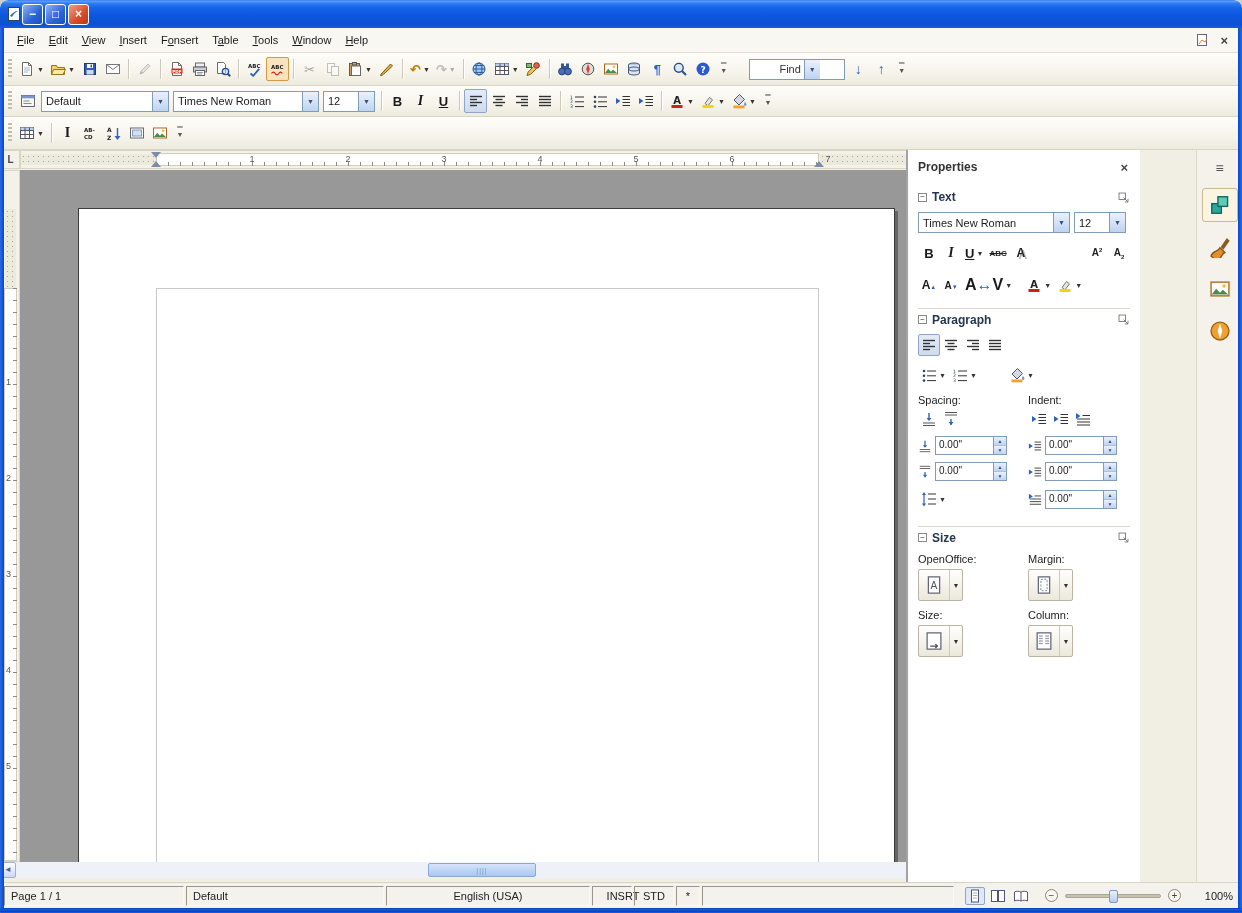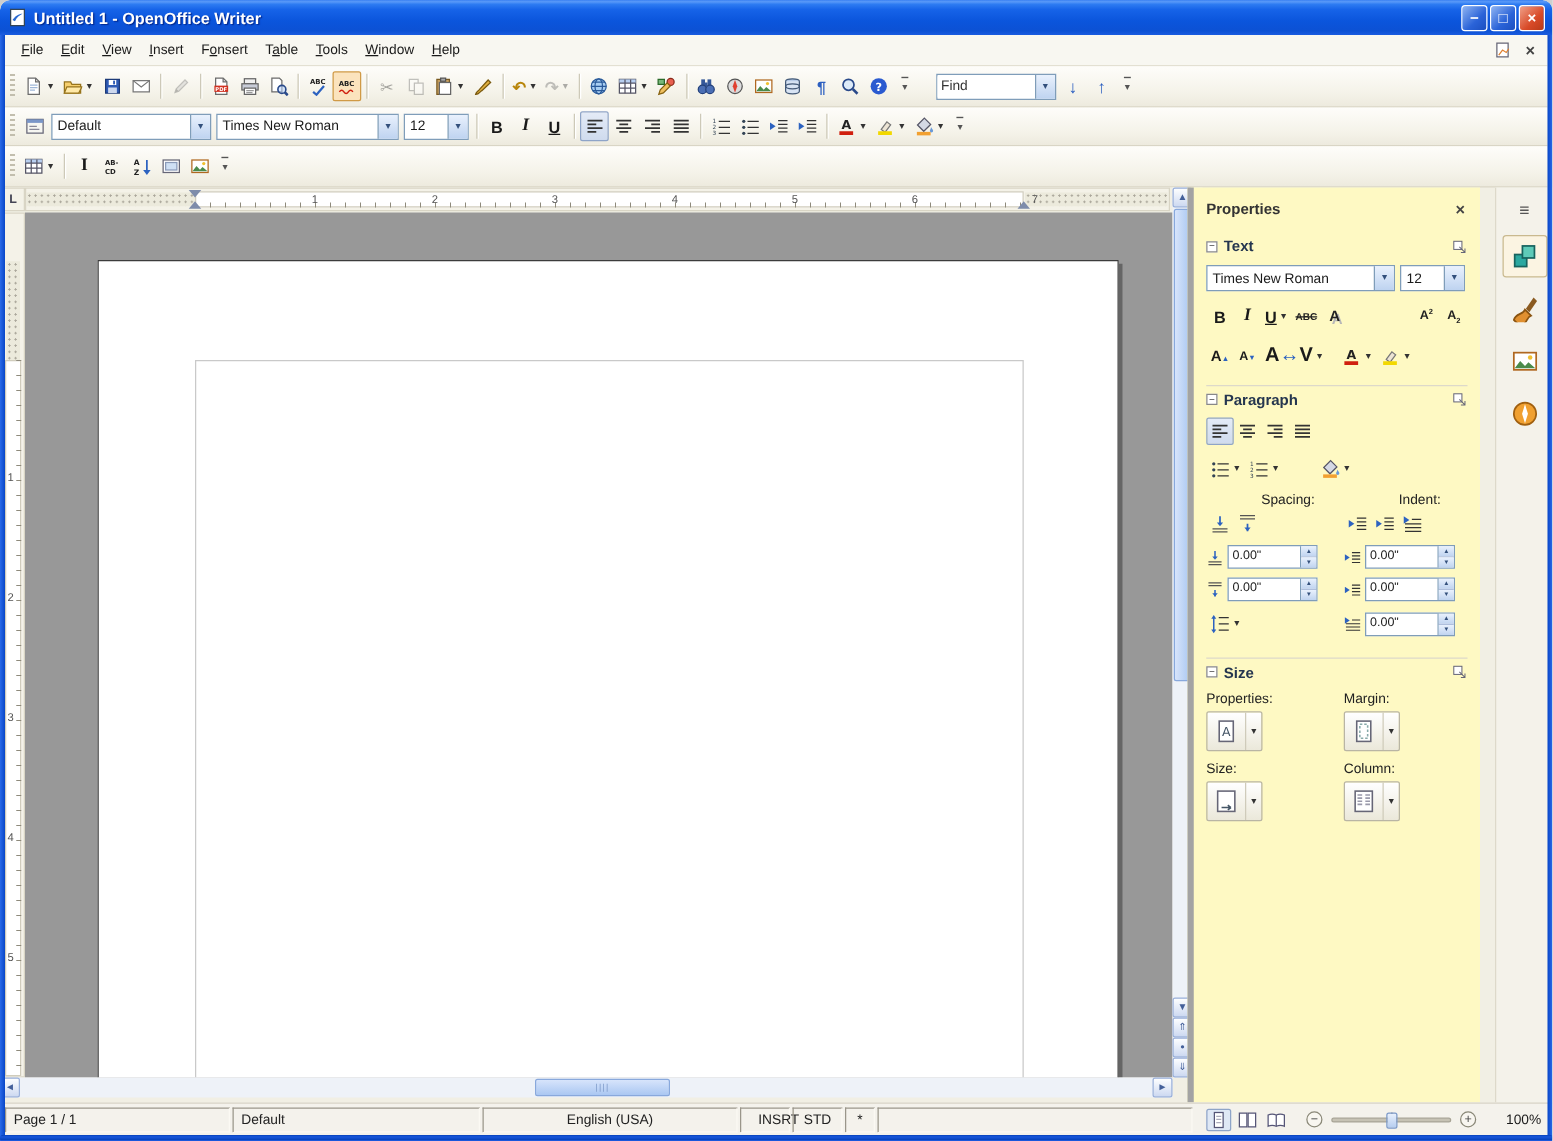--- a/index.html
+++ b/index.html
@@ -42,21 +42,21 @@
   .ovf i{font-style:normal;font-size:7px;}
   .g{font-size:13px;line-height:1;}
   .i{width:16px;height:16px;display:block;}
   svg{font-family:"DejaVu Sans",sans-serif;}
 
   
   .combo{display:inline-flex;align-items:center;height:21px;border:1px solid #7f9db9;background:#fff;margin:0 2px;}
   .combo .val{flex:1;padding:0 4px;font-size:11px;white-space:nowrap;overflow:hidden;text-align:left;}
   .combo .dbtn{width:16px;height:100%;background:linear-gradient(180deg,#e9f1fd,#bed3f0);border-left:1px solid #7f9db9;
     display:flex;align-items:center;justify-content:center;color:#33507c;font-size:7px;}
-  .find-input{width:78px;height:17px;border:none;outline:none;font-family:"Liberation Sans",sans-serif;font-size:11px;color:#333;padding:0 3px;}
+  .find-input{width:54px;height:17px;border:none;outline:none;font-family:"Liberation Sans",sans-serif;font-size:11px;color:#333;padding:0 3px;text-align:right;}
   .barrow{font-size:14px;font-weight:bold;color:#2c5fc0;}
 
   
   .main{position:absolute;left:0;top:150px;width:962px;height:732px;background:#f1efe4;}
   .cornerbox{position:absolute;left:1px;top:0;width:19px;height:19px;background:#f4f2e8;border:1px solid #d9d5c5;
     display:flex;align-items:center;justify-content:center;font-weight:bold;font-size:10px;color:#445;}
   .hruler{position:absolute;left:20px;top:0;width:916px;height:19px;background:#f4f2e8;border:1px solid #d9d5c5;}
   .hr-marg{position:absolute;top:3px;bottom:3px;background-color:#eceadc;
     background-image:radial-gradient(circle,#aaa69a 25%,transparent 28%);background-size:5px 5px;}
   .hr-act{position:absolute;left:135px;width:663px;top:2px;bottom:2px;background:#fff;border:1px solid #d0ccbc;}
@@ -85,21 +85,21 @@
   .sbtn{width:16px;height:16px;flex:none;background:linear-gradient(180deg,#fdfeff,#cdd9f1);border:1px solid #9ab0da;border-radius:2px;
     display:flex;align-items:center;justify-content:center;color:#44609a;font-size:8px;line-height:1;}
   .vsb .sbtn{position:absolute;left:0;}
   .vthumb{position:absolute;left:1px;top:17px;width:14px;height:378px;background:linear-gradient(90deg,#d7e4fb,#aac7f2);
     border:1px solid #88a8dc;border-radius:2px;}
   .hthumb{position:absolute;left:412px;top:1px;width:108px;height:14px;background:linear-gradient(180deg,#d7e4fb,#aac7f2);
     border:1px solid #88a8dc;border-radius:2px;display:flex;align-items:center;justify-content:center;color:#7a97c6;font-size:7px;letter-spacing:1px;}
   .htrack{position:relative;flex:1;height:16px;}
 
   
-  .sidebar{position:absolute;left:950px;top:150px;width:234px;height:732px;background:#fef9c3;border-left:5px solid #a3a3a3;padding:0 10px;}
+  .sidebar{position:absolute;left:906px;top:150px;width:234px;height:732px;background:#ffffff;border-left:2px solid #a3a3a3;padding:0 10px;}
   .sb-head{display:flex;align-items:center;height:30px;padding-top:4px;}
   .sb-title{font-weight:bold;font-size:12px;color:#333;}
   .sb-x{margin-left:auto;font-size:13px;font-weight:bold;color:#444;padding:0 2px;}
   .sec-head{display:flex;align-items:center;gap:5px;height:20px;margin-top:6px;border-top:1px solid #ddd9ca;padding-top:2px;}
   .sec-head.first{border-top:none;}
   .colbox{width:9px;height:9px;border:1px solid #888;background:#fff;display:flex;align-items:center;justify-content:center;font-size:8px;line-height:1;color:#333;}
   .sec-t{font-weight:bold;font-size:12px;color:#25364f;}
   .launcher{margin-left:auto;}
   .srow{display:flex;align-items:center;}
   .sbtn2{height:22px;min-width:22px;padding:0 2px;display:inline-flex;align-items:center;justify-content:center;border:1px solid transparent;border-radius:2px;}
@@ -469,21 +469,20 @@
       </symbol>
   </defs>
 </svg>
 
 <div class="window">
 
   <div class="titlebar">
     <svg class="i">
         <use href="#ic-writerdoc"></use>
       </svg>
-    <span class="ttl">Untitled 1 - OpenOffice Writer</span>
     <div class="capbtns">
       <div class="capbtn">−</div>
       <div class="capbtn">□</div>
       <div class="capbtn close">×</div>
     </div>
   </div>
 
   <div class="menubar">
     <div class="mi"><span></span><span class="u">F</span><span>ile</span></div>
     <div class="mi"><span></span><span class="u">E</span><span>dit</span></div>
@@ -968,21 +967,21 @@
           <span class="dd">▼</span>
         </span>
       <span style="width:26px;"></span>
       <span class="sbtn2">
           <svg class="i">
             <use href="#ic-bgcolor"></use>
           </svg>
           <span class="dd">▼</span>
         </span>
     </div>
-    <div class="srow" style="margin-top:8px;margin-left:44px;">
+    <div class="srow" style="margin-top:8px;">
       <span class="col-l lab">Spacing:</span>
       <span class="col-r lab">Indent:</span>
     </div>
     <div class="srow" style="margin-top:2px;">
       <span class="col-l">
         <span class="sbtn2">
             <svg class="i">
               <use href="#ic-sp-above"></use>
             </svg>
           </span>
@@ -1086,21 +1085,21 @@
     </div>
 
     <div class="sec-head" style="margin-top:16px;">
       <span class="colbox">−</span>
       <span class="sec-t">Size</span>
       <svg class="i launcher" style="width:13px;height:13px;">
           <use href="#ic-launcher"></use>
         </svg>
     </div>
     <div class="srow" style="margin-top:7px;">
-      <span class="col-l lab">Properties:</span>
+      <span class="col-l lab">OpenOffice:</span>
       <span class="col-r lab">Margin:</span>
     </div>
     <div class="srow" style="margin-top:4px;">
       <span class="col-l">
         <span class="bigb">
             <span class="icn">
               <svg class="i" style="width:20px;height:20px;">
                 <use href="#ic-portrait"></use>
               </svg>
             </span>

